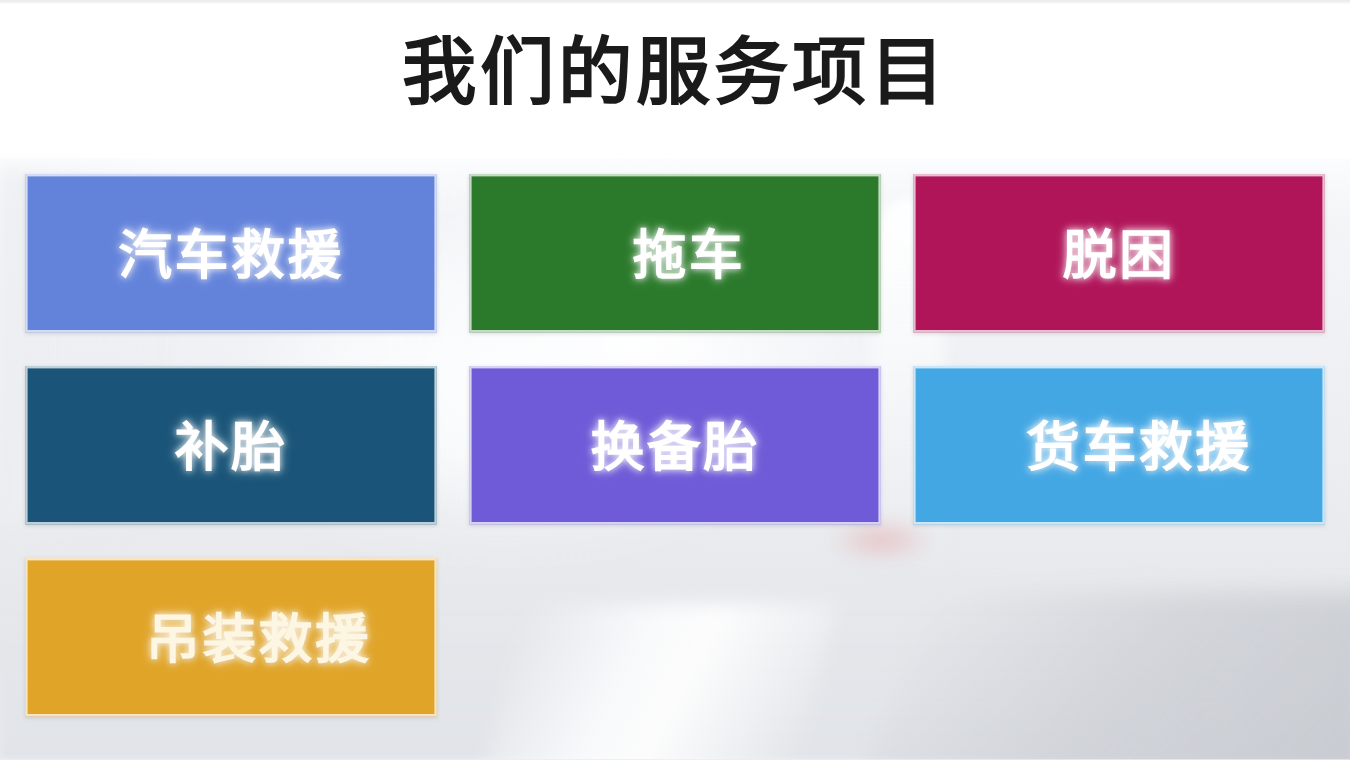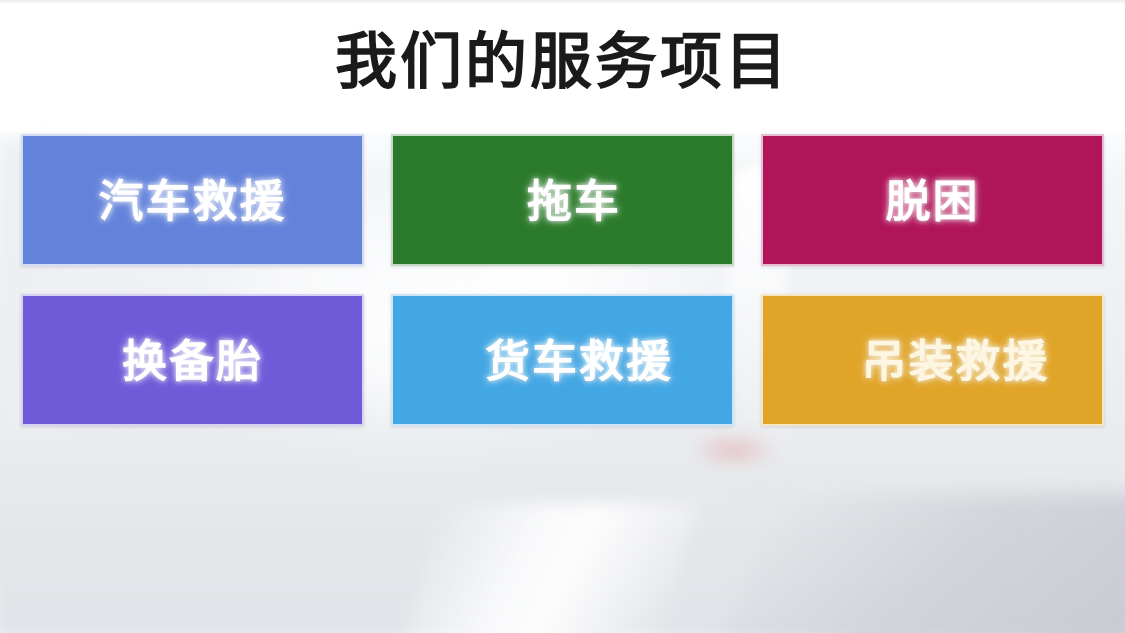--- a/index.html
+++ b/index.html
@@ -184,21 +184,21 @@
     margin: 0;
     padding: 0 0 4px 0;
     white-space: nowrap;
   }
 
   
   .grid {
     position: absolute;
     z-index: 2;
     left: 21px;
-    top: 134px;
+    top: 145px;
     width: 1082px;
     display: grid;
     grid-template-columns: repeat(3, 343px);
     grid-template-rows: repeat(3, 132px);
     column-gap: 27px;
     row-gap: 28px;
   }
 
   .tile {
     position: relative;
@@ -256,20 +256,23 @@
     </div>
 
     <div class="tile" style="background-color: rgb(43, 122, 43); padding-left: 23px;">
       <span class="tile-label" style="color: rgb(255, 255, 255);">拖车</span>
     </div>
 
     <div class="tile" style="background-color: rgb(176, 20, 89);">
       <span class="tile-label" style="color: rgb(255, 255, 255);">脱困</span>
     </div>
 
+    <div class="tile" style="background-color: rgb(26, 85, 121);">
+      <span class="tile-label" style="color: rgb(255, 255, 255);">补胎</span>
+    </div>
 
     <div class="tile" style="background-color: rgb(111, 90, 216);">
       <span class="tile-label" style="color: rgb(255, 255, 255); text-align: right;">换备胎</span>
     </div>
 
 
 
     <div class="tile" style="background-color: rgb(67, 167, 228); padding-left: 33px;">
       <span class="tile-label" style="color: rgb(255, 255, 255);">货车救援</span>
     </div>

